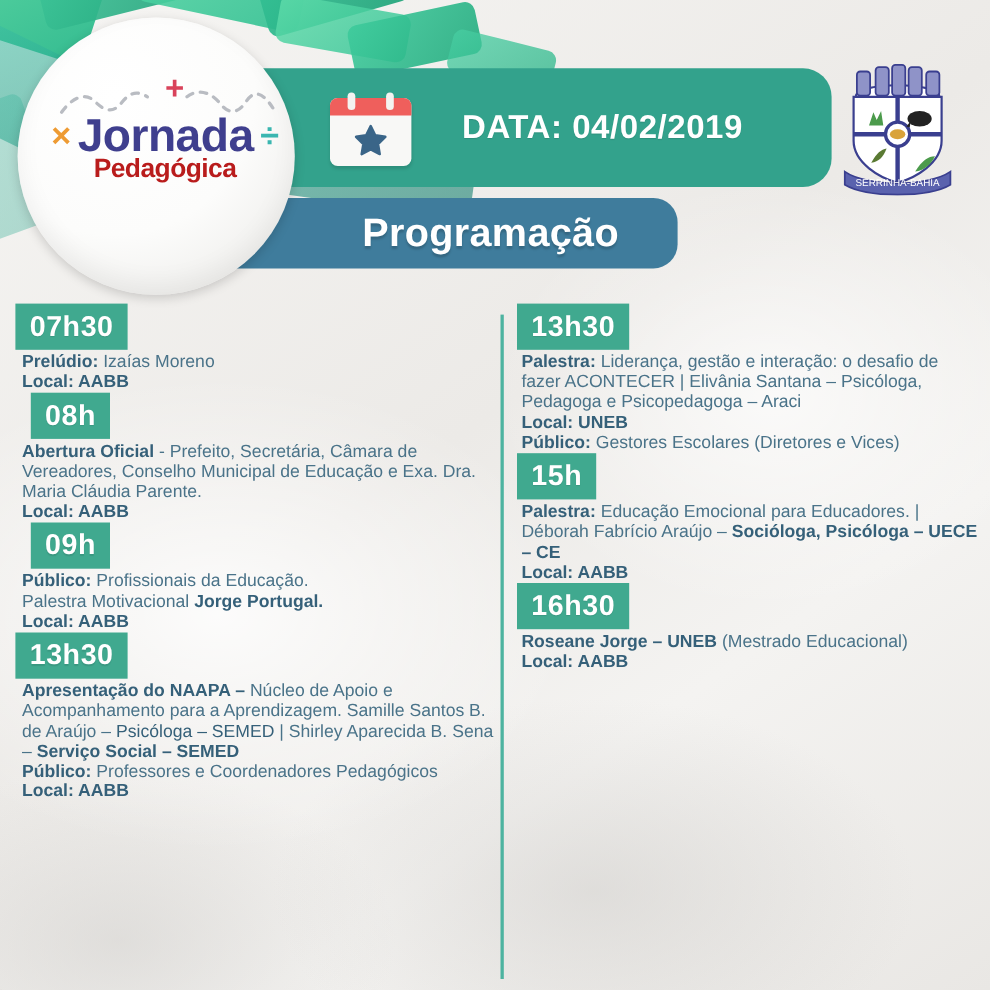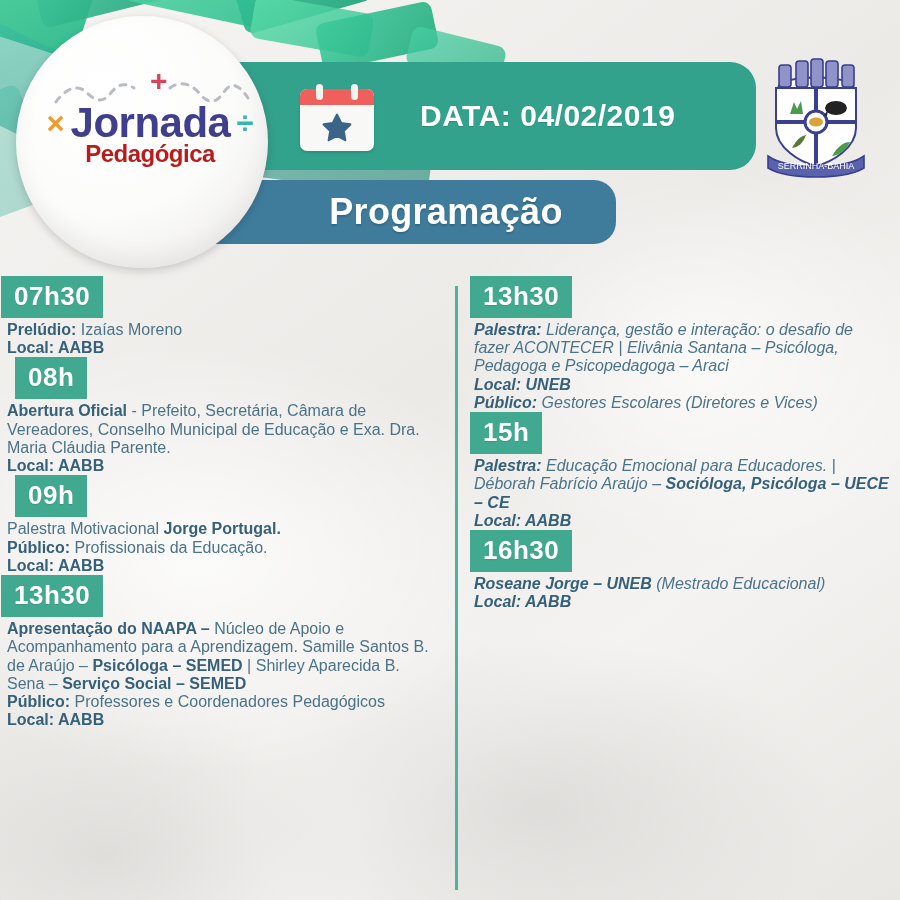--- a/index.html
+++ b/index.html
@@ -104,21 +104,21 @@
   #brasao{ position:absolute; left:762px; top:52px; width:108px; height:126px; }
 
   
   #body-area{ position:absolute; left:0; top:276px; width:900px; height:624px; }
   #divider{
     position:absolute; left:455px; top:10px; width:3px; height:604px;
     background:#4db3a0;
   }
 
   .col{ position:absolute; top:0; }
-  #col-left { left:1px;   width:440px; }
+  #col-left { left:14px;   width:440px; }
   #col-right{ left:462px; width:430px; }
 
   .entry{ position:relative; }
   .badge{
     display:inline-block;
     background:#40a98f;
     color:#ffffff;
     font-weight:bold;
     font-size:26px;
     line-height:1;
@@ -130,21 +130,21 @@
   #col-left .entry.indent .badge{ margin-left:14px; }
   #col-right .badge{ margin-left:8px; }
 
   .detail{
     color:#4a7389;
     font-size:16px;
     line-height:1.14;
     margin-top:3px;
     padding-left:6px;
   }
-  #col-right .detail{ padding-left:12px;font-style:italic; }
+  #col-right .detail{ padding-left:12px; }
   .detail .lbl{ color:#356079; font-weight:bold; }
 </style>
 </head>
 <body>
 
 <div id="paper"></div>
 
 <div id="deco">
     <div class="sh" style="left: -30px; top: -34px; width: 118px; height: 78px; opacity: 0.95; transform: rotate(18deg); background: linear-gradient(135deg, rgb(79, 209, 156), rgb(43, 185, 140));"></div>
     <div class="sh" style="left: 34px; top: -52px; width: 132px; height: 66px; opacity: 0.9; transform: rotate(-14deg); background: linear-gradient(135deg, rgb(63, 199, 154), rgb(35, 165, 124));"></div>
@@ -231,26 +231,26 @@
   <div class="col" id="col-left">
       <div class="entry"><div class="badge">07h30</div><div class="detail">
           <div><span class="lbl" style="font-weight: bold;">Prelúdio:</span><span> Izaías Moreno</span></div>
           <div><span class="lbl" style="font-weight: bold;">Local: AABB</span></div>
         </div></div>
       <div class="entry indent"><div class="badge">08h</div><div class="detail">
           <div><span class="lbl" style="font-weight: bold;">Abertura Oficial</span><span> - Prefeito, Secretária, Câmara de Vereadores, Conselho Municipal de Educação e Exa. Dra. Maria Cláudia Parente.</span></div>
           <div><span class="lbl" style="font-weight: bold;">Local: AABB</span></div>
         </div></div>
       <div class="entry indent"><div class="badge">09h</div><div class="detail">
+          <div><span class="lbl" style="font-weight: bold;">Público:</span><span> Profissionais da Educação.</span></div>
           <div><span>Palestra Motivacional </span><span class="lbl" style="font-weight: bold;">Jorge Portugal.</span></div>
-          <div><span class="lbl" style="font-weight: bold;">Público:</span><span> Profissionais da Educação.</span></div>
           <div><span class="lbl" style="font-weight: bold;">Local: AABB</span></div>
         </div></div>
       <div class="entry"><div class="badge">13h30</div><div class="detail">
-          <div><span class="lbl" style="font-weight: bold;">Apresentação do NAAPA –</span><span> Núcleo de Apoio e Acompanhamento para a Aprendizagem. Samille Santos B. de Araújo – </span><span class="lbl" style="font-weight: bold;">Psicóloga – SEMED</span><span> | Shirley Aparecida B. Sena – </span><span class="lbl" style="font-weight: bold;">Serviço Social – SEMED</span></div>
+          <div><span class="lbl" style="font-weight: bold;">Apresentação do NAAPA –</span><span> Núcleo de Apoio e Acompanhamento para a Aprendizagem. Samille Santos B. de Araújo – </span><span class="lbl" style="font-weight: normal;">Psicóloga – SEMED</span><span> | Shirley Aparecida B. Sena – </span><span class="lbl" style="font-weight: bold;">Serviço Social – SEMED</span></div>
           <div><span class="lbl" style="font-weight: bold;">Público:</span><span> Professores e Coordenadores Pedagógicos</span></div>
           <div><span class="lbl" style="font-weight: bold;">Local: AABB</span></div>
         </div></div>
     </div>
   <div class="col" id="col-right">
       <div class="entry"><div class="badge">13h30</div><div class="detail">
           <div><span class="lbl" style="font-weight: bold;">Palestra:</span><span> Liderança, gestão e interação: o desafio de fazer ACONTECER | Elivânia Santana – Psicóloga, Pedagoga e Psicopedagoga – Araci</span></div>
           <div><span class="lbl" style="font-weight: bold;">Local: UNEB</span></div>
           <div><span class="lbl" style="font-weight: bold;">Público:</span><span> Gestores Escolares (Diretores e Vices)</span></div>
         </div></div>

